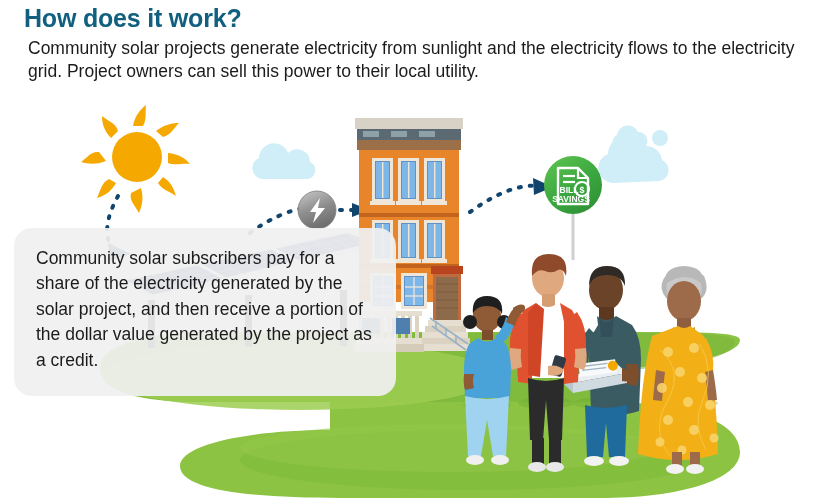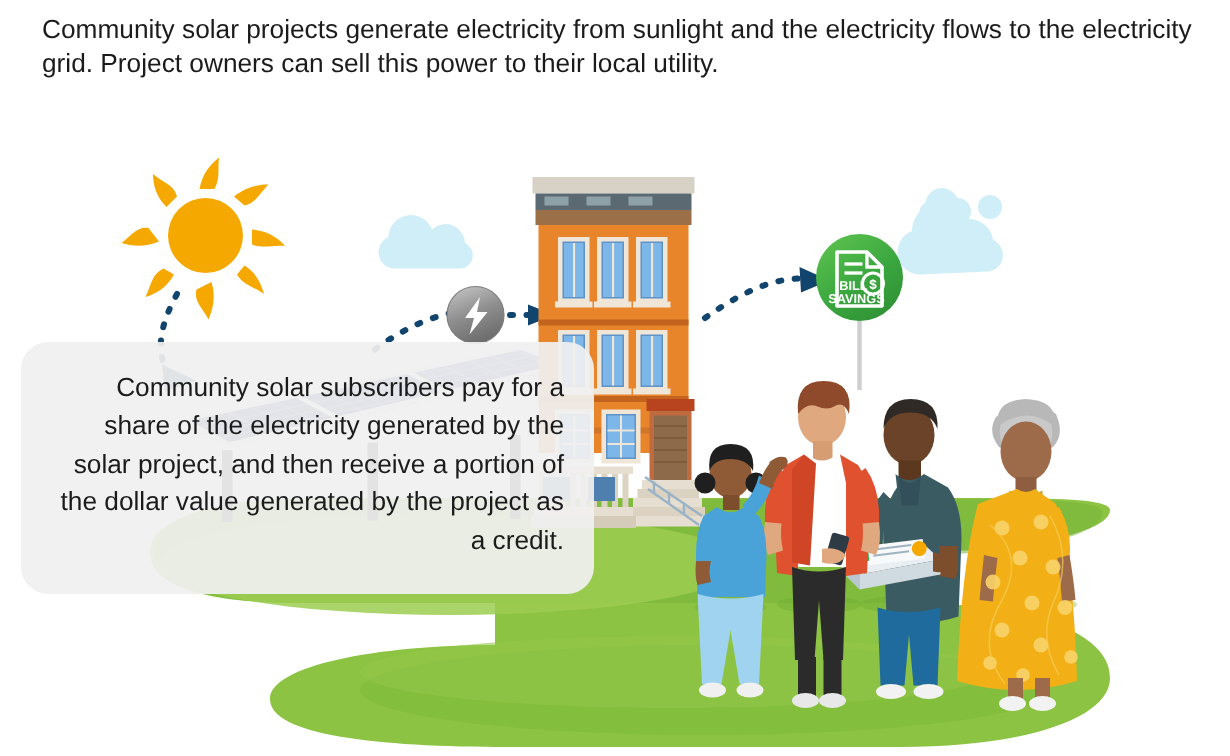--- a/index.html
+++ b/index.html
@@ -13,31 +13,32 @@
   #title{font-size:25px;font-weight:bold;color:#11607f;letter-spacing:-0.2px;
          margin:0 0 4px 0;line-height:1.15;}
   #intro{font-size:17.5px;color:#1b1b1b;line-height:1.32;margin:4px;max-width:790px;}
 
   
   #scene{position:absolute;left:0;top:100px;width:820px;height:404px;}
 
   
   #callout{position:absolute;left:14px;top:228px;width:382px;height:168px;
            background:rgba(240,240,240,0.93);border-radius:18px;
-           box-sizing:border-box;padding:18px 20px 0 22px;z-index:40;text-align:right;}
+           box-sizing:border-box;padding:18px 20px 0 22px;z-index:40;}
   #callout p{margin:0;font-size:17.5px;line-height:1.45;color:#1b1b1b;}
 
   .nosel{user-select:none;}
 </style>
 </head>
 <body>
 
 <div id="stage">
 
   <div id="header">
+    <h1 id="title" class="nosel">How does it work?</h1>
     <p id="intro" class="nosel">Community solar projects generate electricity from sunlight and the electricity flows to the electricity grid. Project owners can sell this power to their local utility.</p>
   </div>
 
   <div id="scene">
 
     <svg width="820" height="404" viewBox="0 0 820 404">
 
       <defs>
         <linearGradient id="panelGrad" x1="0" y1="0" x2="0.25" y2="1">
           <stop offset="0%" stop-color="#5d6fae"></stop>

